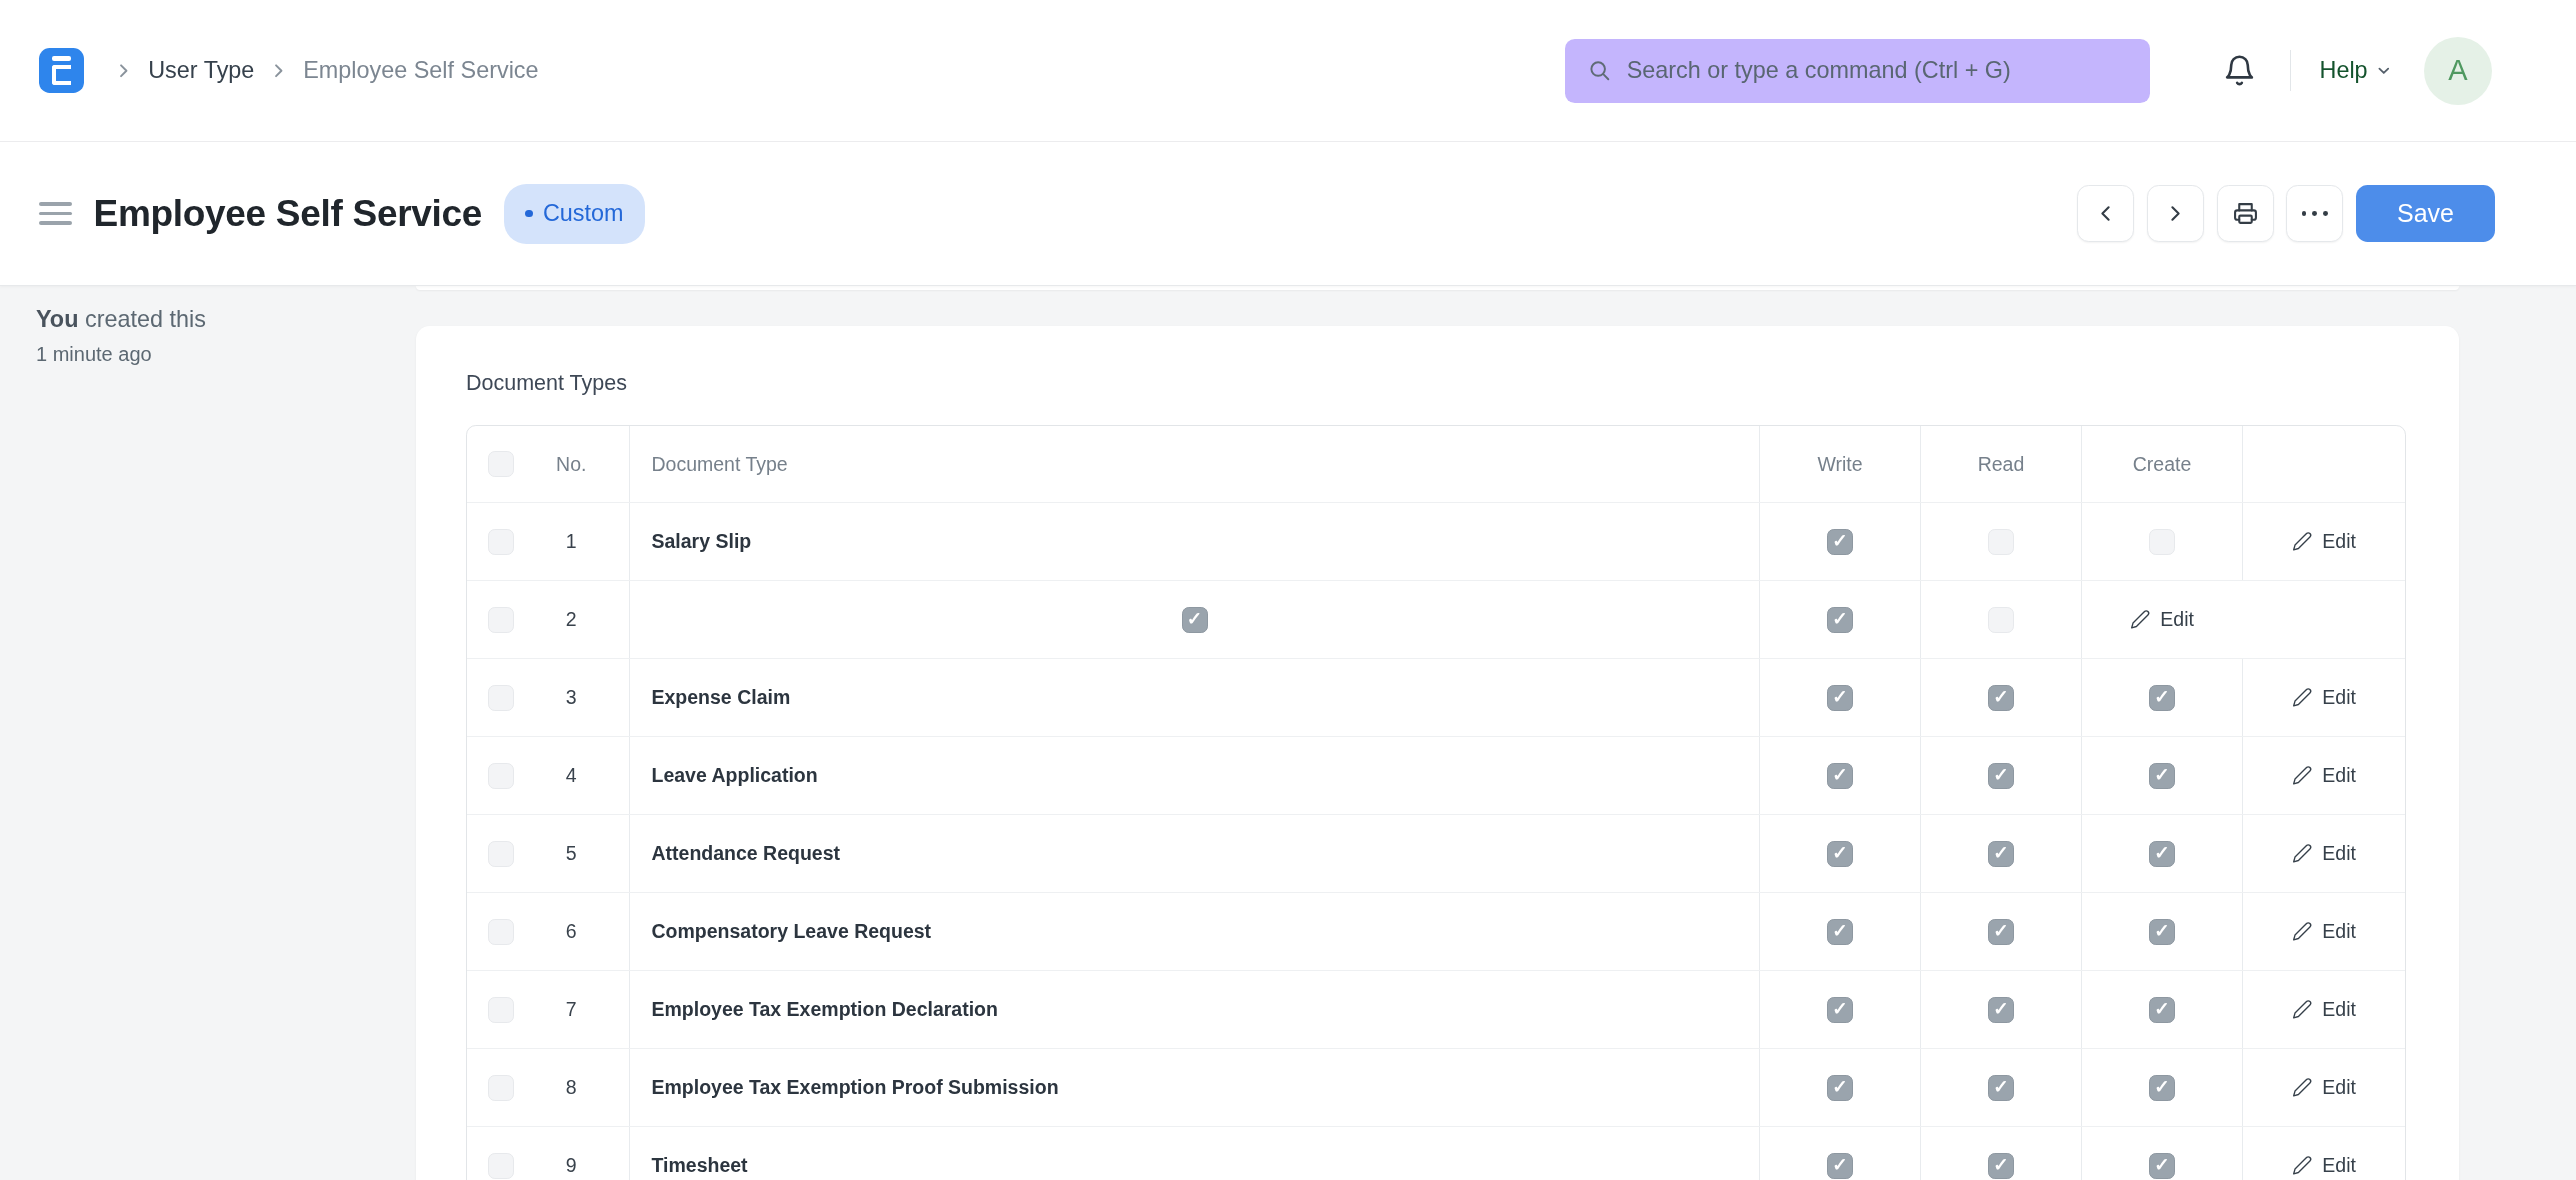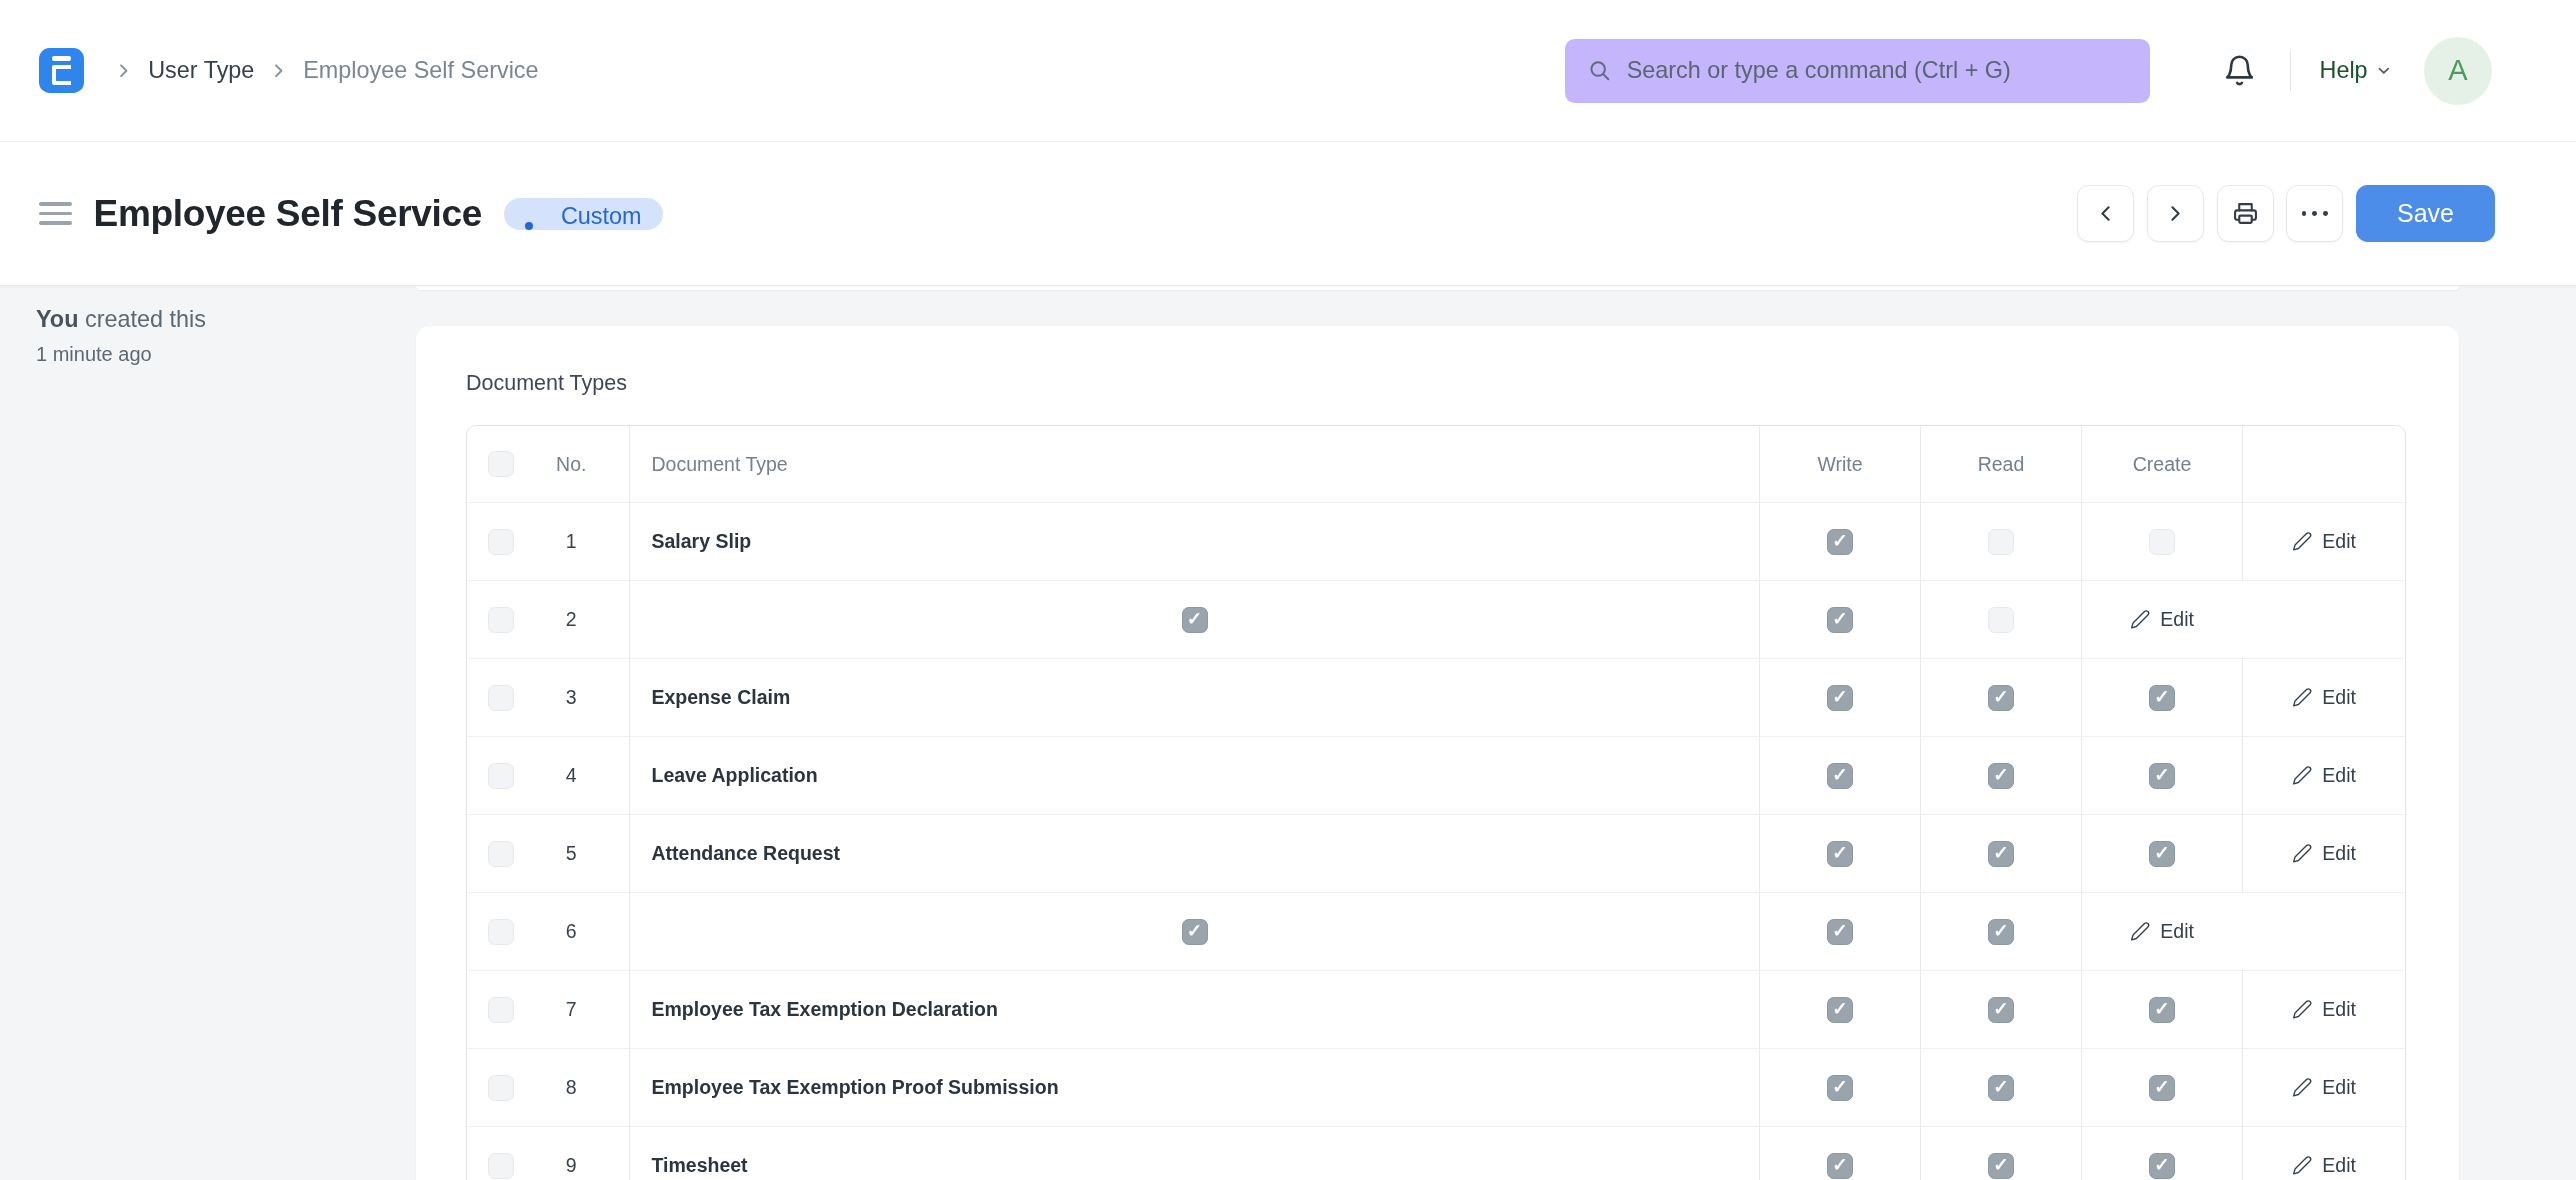--- a/index.html
+++ b/index.html
@@ -33,22 +33,22 @@
             display:flex; align-items:center; justify-content:center;
             font-size:29px; color:#4f9960; }
 
   
   .page-head { height:144px; background:#fff; border-bottom:1px solid #e7e9eb;
                box-shadow:0 1px 2.9px rgba(0,0,0,.04); display:flex; align-items:center;
                padding:0 81px 0 39px; position:relative; z-index:2; }
   .menu-btn { width:33px; display:flex; flex-direction:column; gap:5.9px; cursor:pointer; }
   .menu-btn i { display:block; height:3.9px; background:#9aa3ab; border-radius:2px; }
   .page-title { margin-left:21.5px; font-size:37px; font-weight:700; color:#20262c; letter-spacing:-0.3px; }
-  .badge { margin-left:21.5px; height:32px; padding:0 21.5px; background:#d4e3fb; color:#2468d8;
-           border-radius:22.4px; display:flex; align-items:flex-end; gap:28px; font-size:23.4px; }
+  .badge { margin-left:21.5px; height:60px; padding:0 21.5px; background:#d4e3fb; color:#2468d8;
+           border-radius:22.4px; display:flex; align-items:center; gap:10px; font-size:23.4px; }
   .badge .dot { width:7.8px; height:7.8px; border-radius:50%; background:#2468d8; }
   .head-actions { margin-left:auto; display:flex; align-items:center; gap:12.7px; }
   .icon-btn { width:57px; height:57px; background:#fff; border:1px solid #e5e8eb; border-radius:11.7px;
               box-shadow:0 1px 2px rgba(0,0,0,.05); display:flex; align-items:center; justify-content:center; cursor:pointer; }
   .icon-btn svg { width:25px; height:25px; stroke:#343d46; stroke-width:2; fill:none; stroke-linecap:round; stroke-linejoin:round; }
   .dots { display:flex; gap:5.9px; }
   .dots i { width:4.9px; height:4.9px; border-radius:50%; background:#343d46; }
   .save-btn { height:57px; min-width:139px; padding:0 33px; background:#4d8dea; color:#fff;
               border:none; border-radius:11.7px; font-family:inherit; font-size:25px; cursor:pointer; }
 
@@ -351,20 +351,23 @@
     </div>
   </div>
 
   <div class="trow body">
     <div class="cell c-sel">
       <span class="cb"></span>
       <span class="numwrap">
                 <span class="rownum">6</span>
               </span>
     </div>
+    <div class="cell c-name">
+              <span class="docname">Compensatory Leave Request</span>
+            </div>
     <div class="cell c-center">
               <span class="cb perm checked"></span>
             </div>
     <div class="cell c-center">
               <span class="cb perm checked"></span>
             </div>
     <div class="cell c-center">
               <span class="cb perm checked"></span>
             </div>
     <div class="cell c-center">

